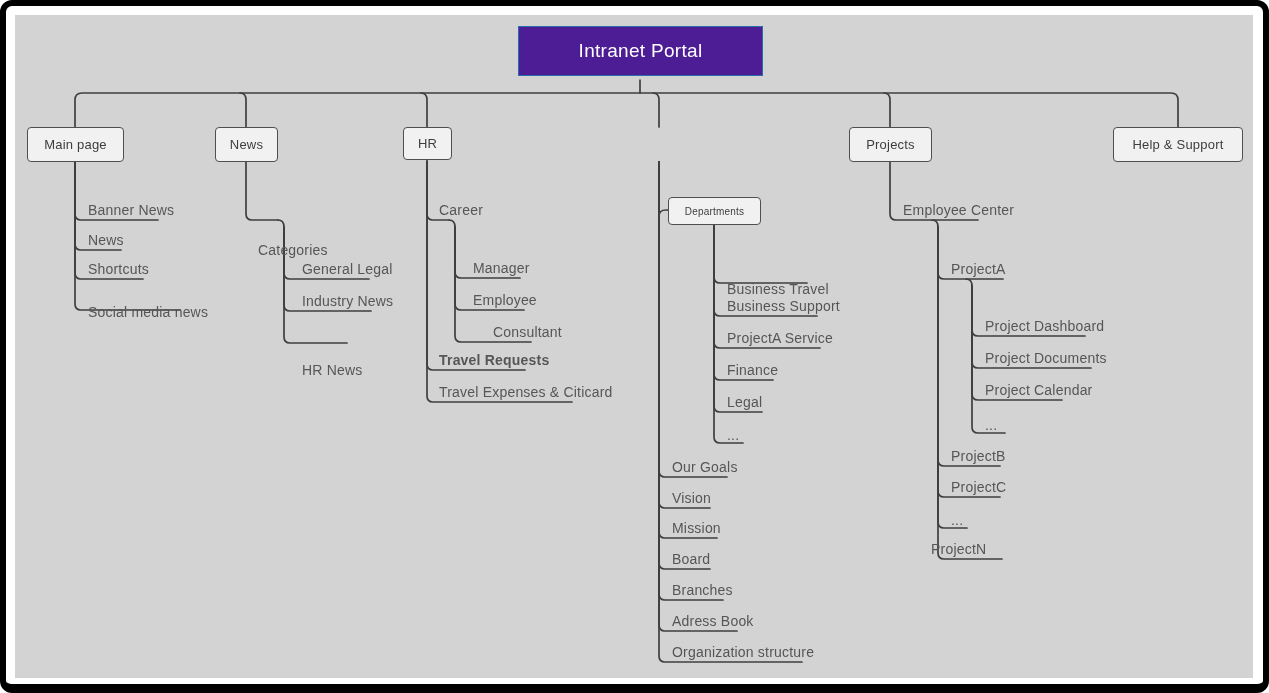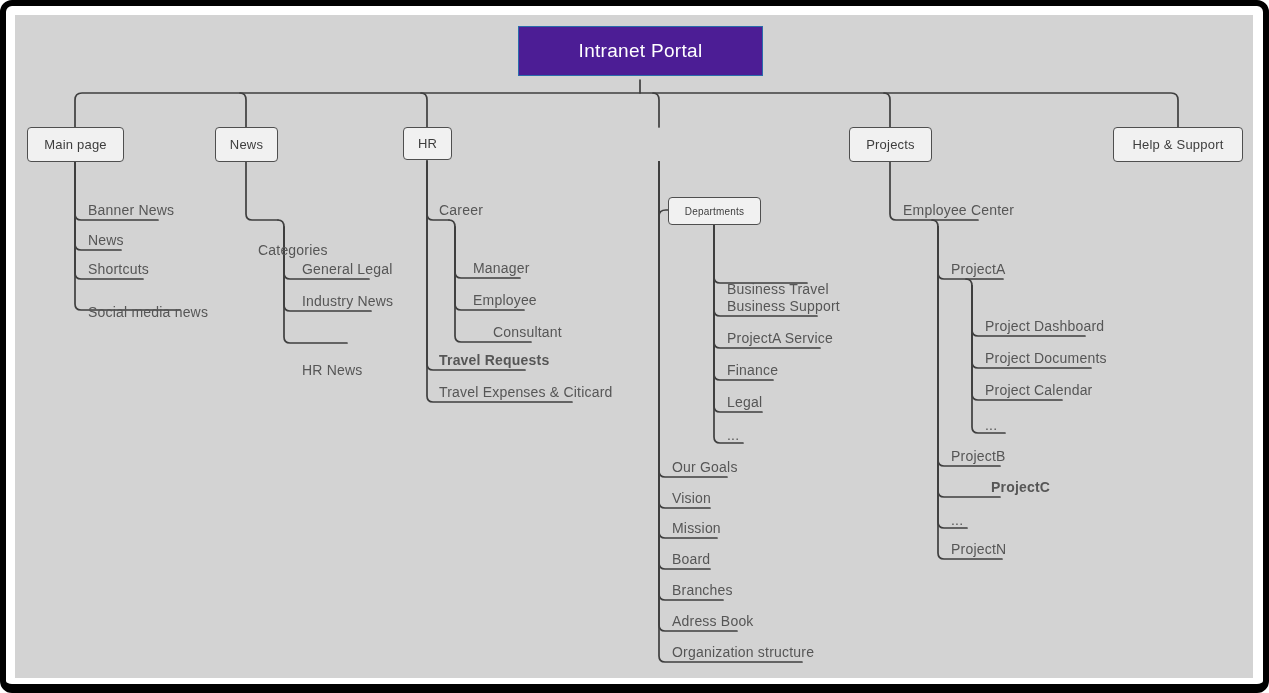--- a/index.html
+++ b/index.html
@@ -116,18 +116,18 @@
   <div class="lbl" style="left:672px;top:614px;">Adress Book</div>
   <div class="lbl" style="left:672px;top:645px;">Organization structure</div>
 
   <div class="lbl" style="left:903px;top:203px;">Employee Center</div>
   <div class="lbl" style="left:951px;top:262px;">ProjectA</div>
   <div class="lbl" style="left:985px;top:319px;">Project Dashboard</div>
   <div class="lbl" style="left:985px;top:351px;">Project Documents</div>
   <div class="lbl" style="left:985px;top:383px;">Project Calendar</div>
   <div class="lbl" style="left:985px;top:418px;">...</div>
   <div class="lbl" style="left:951px;top:449px;">ProjectB</div>
-  <div class="lbl" style="left:991px;top:480px;font-weight:bold;">ProjectC</div>
+  <div class="lbl" style="left:951px;top:480px;">ProjectC</div>
   <div class="lbl" style="left:951px;top:513px;">...</div>
-  <div class="lbl" style="left:951px;top:542px;">ProjectN</div>
+  <div class="lbl" style="left:931px;top:542px;">ProjectN</div>
 
   <div class="frame"></div>
 </div>
 
 </body></html>

